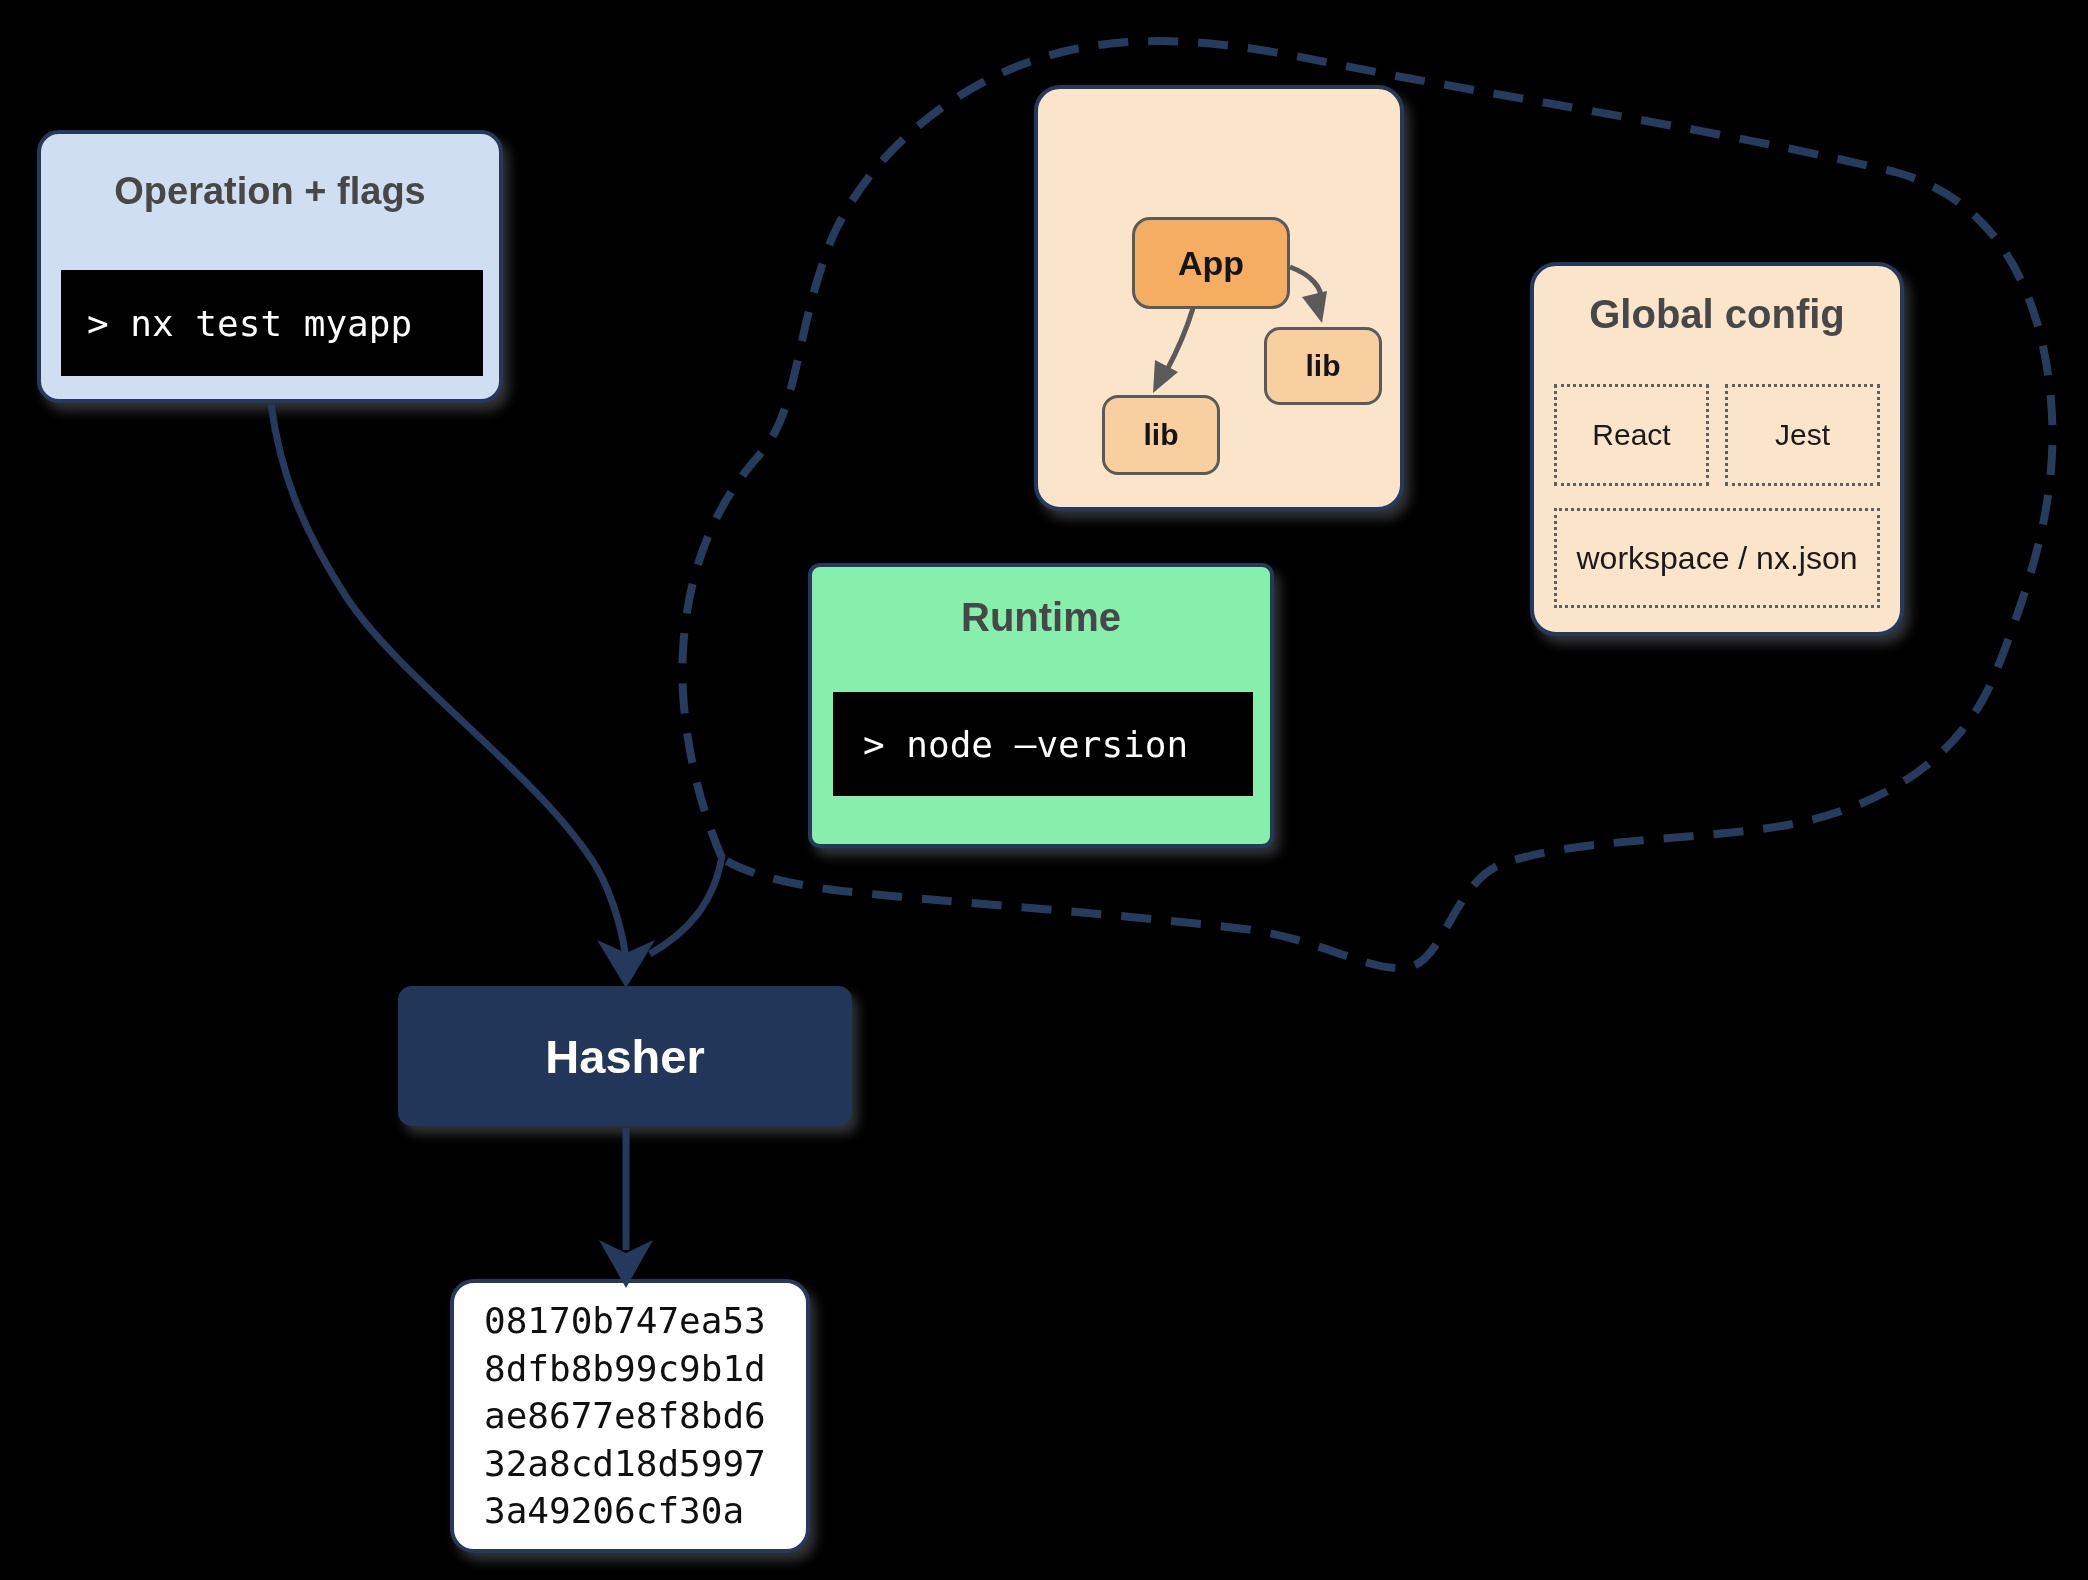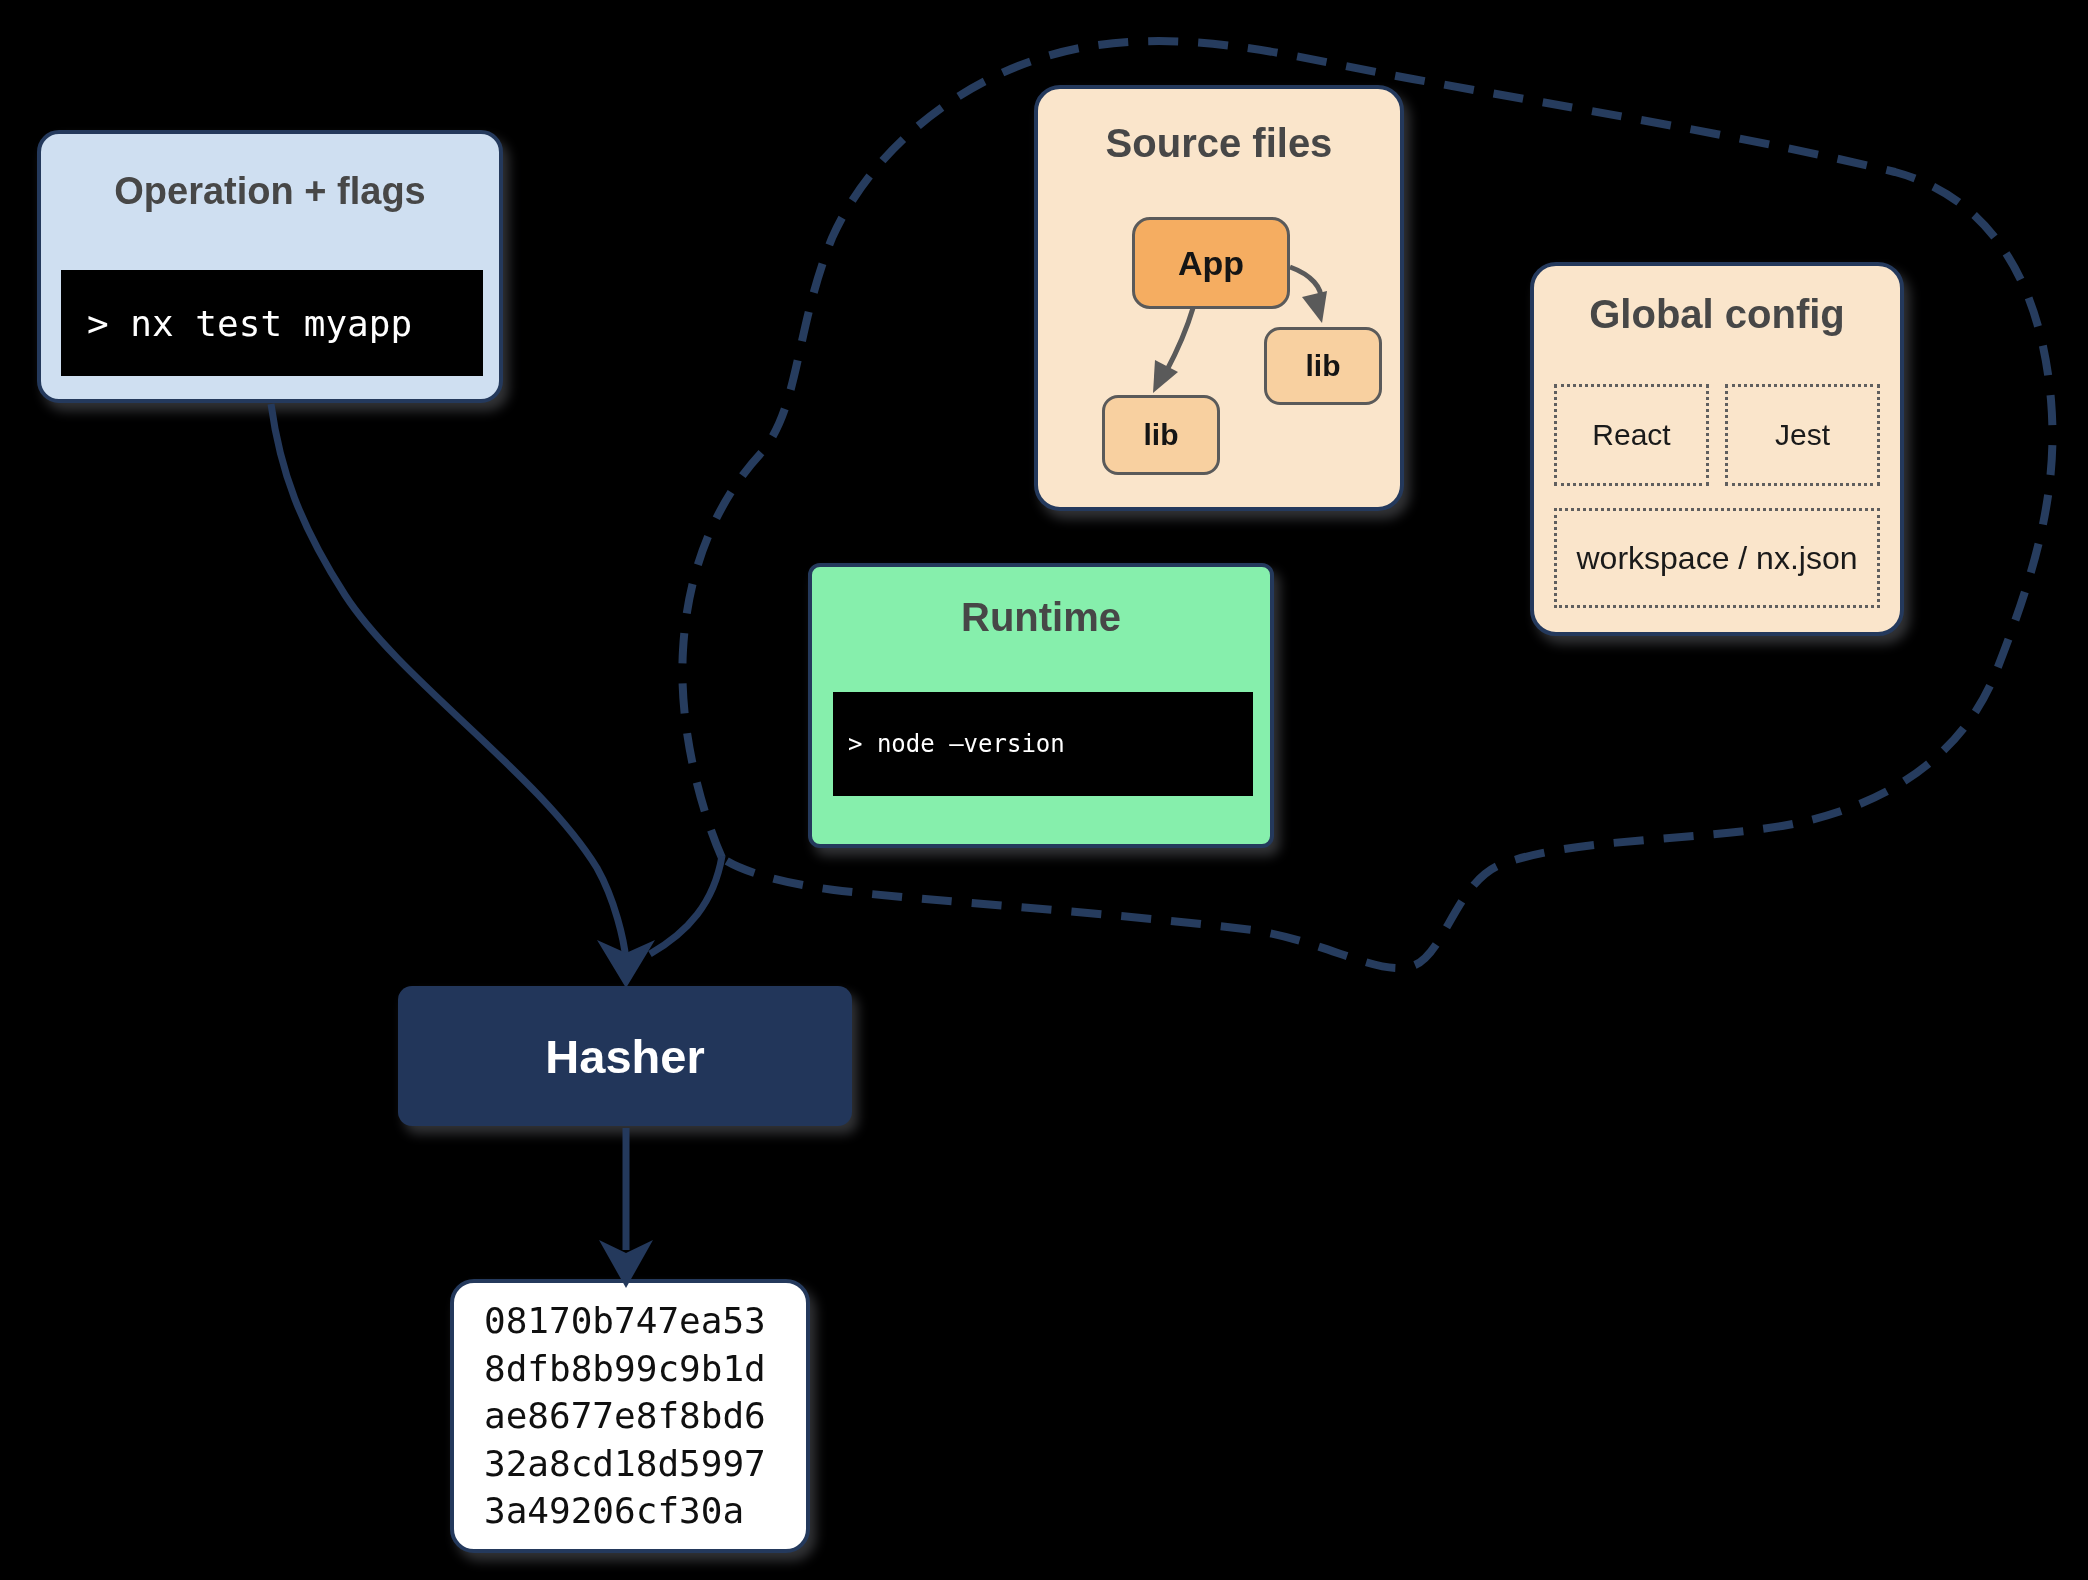--- a/index.html
+++ b/index.html
@@ -30,21 +30,21 @@
     position:absolute; border:3px solid #5a5a5a; box-sizing:border-box;
     display:flex; align-items:center; justify-content:center;
     font-weight:bold; color:#151515;
   }
   .node-app  { left:94px;  top:128px; width:158px; height:92px; background:#f5ad61; border-radius:18px; font-size:34px; }
   .node-lib1 { left:226px; top:238px; width:118px; height:78px; background:#f8d0a0; border-radius:16px; font-size:30px; }
   .node-lib2 { left:64px;  top:306px; width:118px; height:80px; background:#f8d0a0; border-radius:16px; font-size:30px; }
 
   .runtime { left:808px; top:563px; width:466px; height:285px; background:#86efac; border-radius:12px; }
   .runtime .panel-title { font-size:40px; margin-top:28px; }
-  .runtime .terminal { left:21px; top:125px; width:420px; height:104px; font-size:24px; padding-left:15px; }
+  .runtime .terminal { left:21px; top:125px; width:420px; height:104px; font-size:36px; padding-left:30px; }
 
   .global { left:1530px; top:262px; width:374px; height:374px; background:#fae5cb; border-radius:26px; }
   .global .panel-title { font-size:40px; margin-top:26px; }
   .slot {
     position:absolute; border:3px dotted #5f5f5f; box-sizing:border-box;
     display:flex; align-items:center; justify-content:center; color:#1a1a1a;
   }
   .slot-react { left:20px;  top:118px; width:155px; height:102px; font-size:30px; }
   .slot-jest  { left:191px; top:118px; width:155px; height:102px; font-size:30px;text-align:center; }
   .slot-ws    { left:20px;  top:242px; width:326px; height:100px; font-size:32px; }
@@ -69,21 +69,20 @@
 <div id="canvas">
 
   <div class="panel op">
     <div class="panel-title">Operation + flags</div>
     <div class="terminal">
       <span>&gt; nx test myapp</span>
     </div>
   </div>
 
   <div class="panel source">
-    <div class="panel-title">Source files</div>
     <div class="node node-app">
       <span>App</span>
     </div>
     <div class="node node-lib1">
       <span>lib</span>
     </div>
     <div class="node node-lib2">
       <span>lib</span>
     </div>
   </div>

